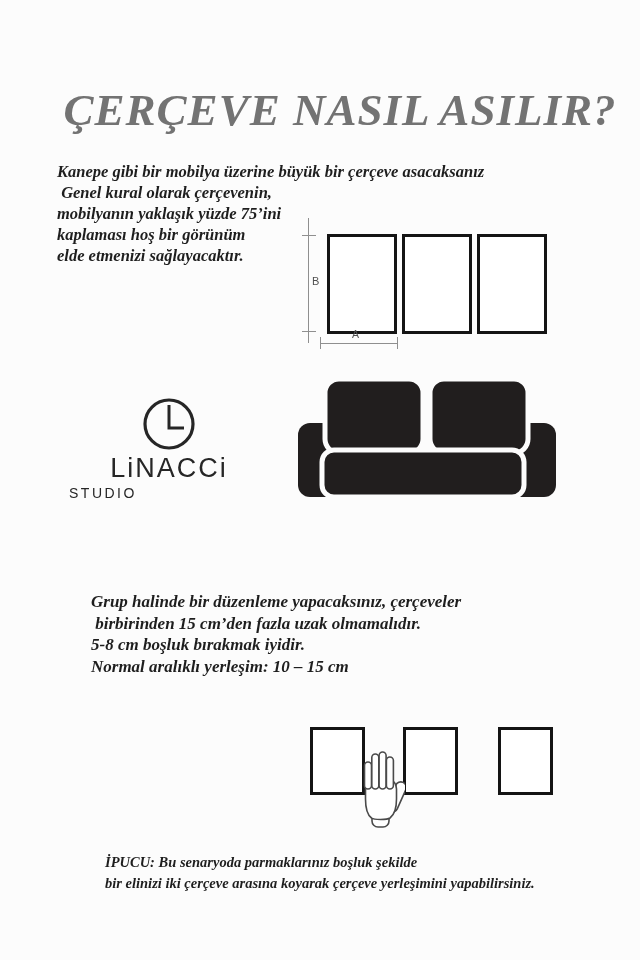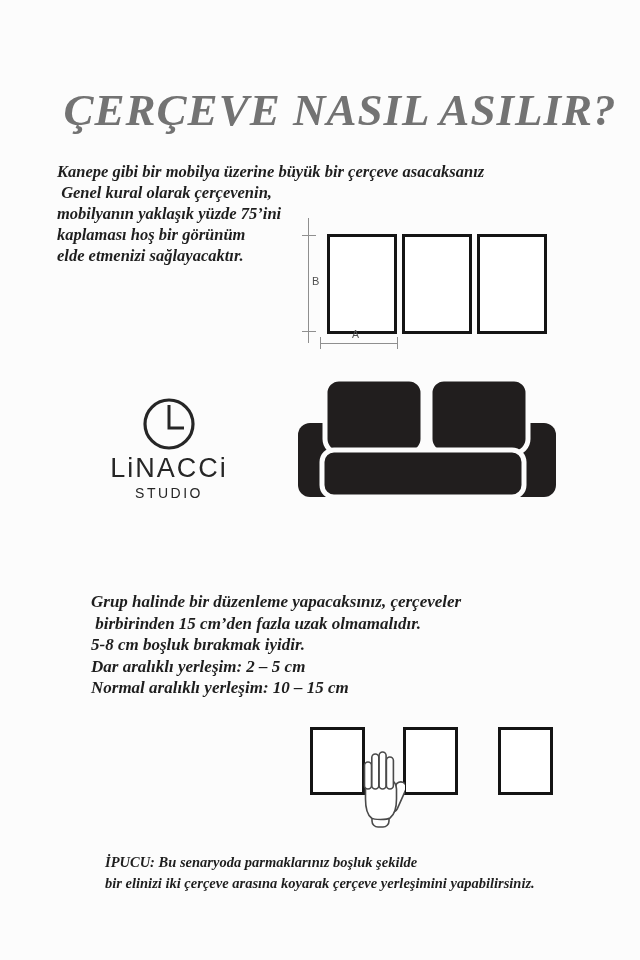--- a/index.html
+++ b/index.html
@@ -40,21 +40,21 @@
     font-size:11px;color:#4f4f4f;font-style:normal;
   }
   
   .brand-name{
     left:69px;top:453px;width:200px;text-align:center;
     font-family:"Liberation Sans", sans-serif;
     font-size:27px;font-weight:400;letter-spacing:2px;
     color:#262626;white-space:nowrap;
   }
   .brand-subtitle{
-    left:69px;top:485px;width:200px;text-align:center;
+    left:69px;top:485px;width:200px;text-align:left;
     font-family:"Liberation Sans", sans-serif;
     font-size:14px;font-weight:400;letter-spacing:2.5px;
     color:#262626;
   }
 </style>
 </head>
 <body>
 
 <div class="abs page-title">ÇERÇEVE NASIL ASILIR?</div>
 
@@ -98,21 +98,20 @@
     <path d="M26,7 L26,30 L41,30" fill="none" stroke="#262626" stroke-width="3"></path>
   </svg>
   <div class="abs brand-name">LiNACCi</div>
   <div class="abs brand-subtitle">STUDIO</div>
 </div>
 
 <div class="abs para spacing">
   <div class="line">Grup halinde bir düzenleme yapacaksınız, çerçeveler</div>
   <div class="line"> birbirinden 15 cm’den fazla uzak olmamalıdır.</div>
   <div class="line">5-8 cm boşluk bırakmak iyidir.</div>
-  <div class="line">Dar aralıklı yerleşim: 2 – 5 cm</div>
   <div class="line">Normal aralıklı yerleşim: 10 – 15 cm</div>
 </div>
 
 <div>
   <div class="abs frame f-bottom" style="left:310px;"></div>
   <div class="abs frame f-bottom" style="left:403px;"></div>
   <div class="abs frame f-bottom" style="left:498px;"></div>
 
   <svg class="abs" style="left:361px;top:749px;" width="44" height="82" viewBox="0 0 44 82">
     <g fill="#ffffff" stroke="#4a4a4a" stroke-width="1.6" stroke-linejoin="round">

